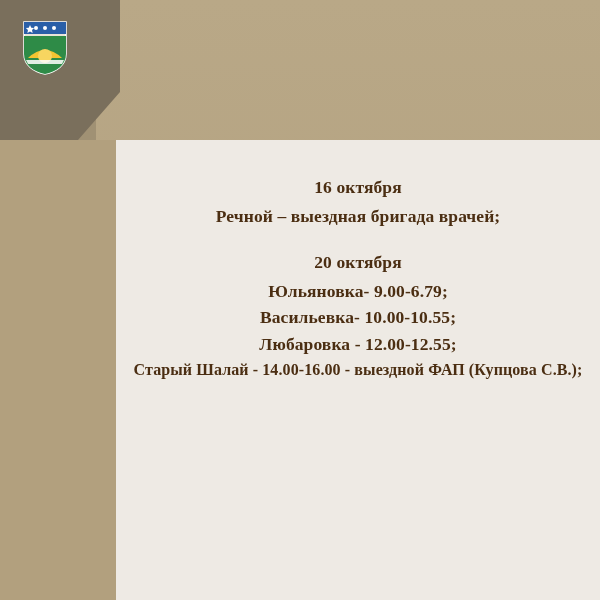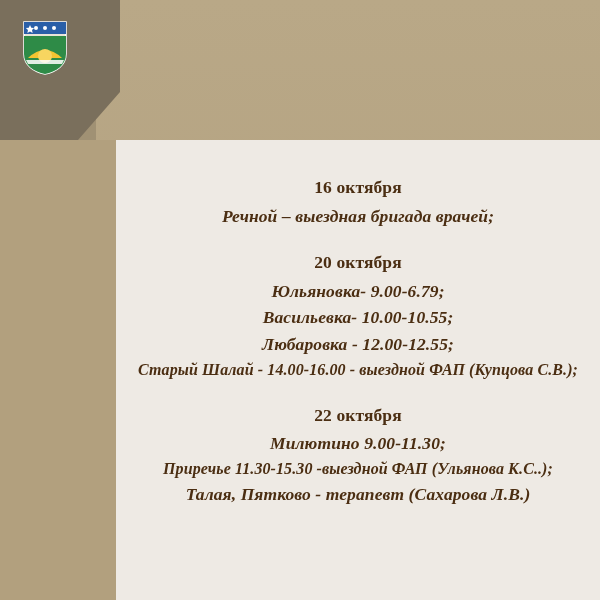--- a/index.html
+++ b/index.html
@@ -71,21 +71,21 @@
     font-weight: bold;
     line-height: 1.52;
     letter-spacing: 0.1px;
   }
   .block { margin-bottom: 20px; }
   .block:last-child { margin-bottom: 0; }
   .date-head {
     display: block;
     margin-bottom: 2px;
   }
-  .line { display: block; white-space: nowrap; font-style: italic; }
+  .line { display: block; white-space: nowrap; }
   .line.wide { font-size: 16px; }
 </style>
 </head>
 <body>
 
 <div class="page">
 
   <div class="corner-shadow"></div>
   <div class="corner-wedge"></div>
   <div class="left-band"></div>
@@ -114,22 +114,16 @@
       </div>
 
       <div class="block">
         <span class="date-head">20 октября</span>
         <span class="line">Юльяновка- 9.00-6.79;</span>
         <span class="line">Васильевка- 10.00-10.55;</span>
         <span class="line">Любаровка  - 12.00-12.55;</span>
         <span class="line wide">Старый Шалай - 14.00-16.00 - выездной ФАП (Купцова С.В.);</span>
       </div>
 
-      <div class="block">
-        <span class="date-head">22 октября</span>
-        <span class="line">Милютино 9.00-11.30;</span>
-        <span class="line wide">Приречье 11.30-15.30 -выездной ФАП (Ульянова К.С..);</span>
-        <span class="line">Талая, Пятково - терапевт (Сахарова Л.В.)</span>
-      </div>
 
     </div>
   </div>
 </div>
 
 </body></html>

